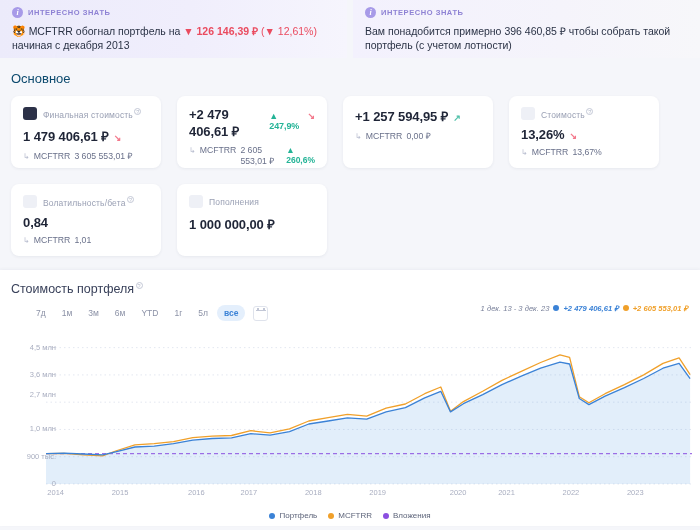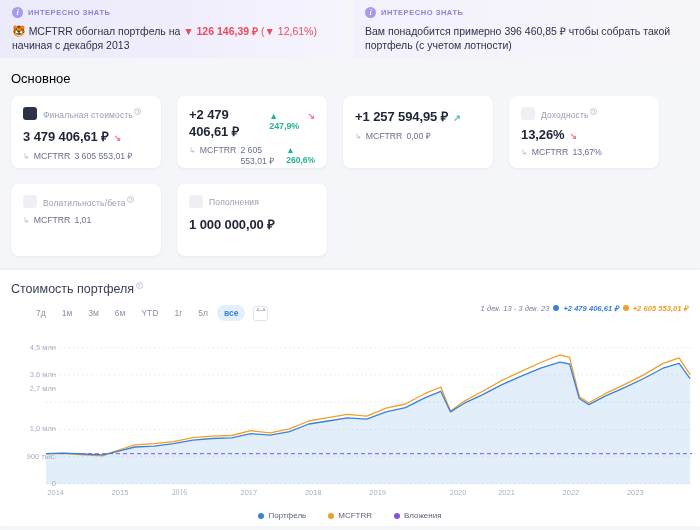--- a/index.html
+++ b/index.html
@@ -32,21 +32,21 @@
     font-size: 7.5px; letter-spacing: .55px; color: #8e82d4; font-weight: bold;
     text-transform: uppercase;
   }
   .banner-text { font-size: 10.5px; line-height: 14px; color: #2b3346; }
   .banner-text .emoji { font-size: 11px; }
   .red { color: #ea4b5f; font-weight: bold; }
   .red-b { color: #ea4b5f; }
 
   
   .section-title {
-    font-size: 13px; color: #000000; font-weight: normal;
+    font-size: 13px; color: #0c4a6e; font-weight: normal;
     padding: 13px 0 0 11px;
   }
 
   .cards { display: flex; flex-wrap: wrap; gap: 16px; padding: 10px 11px 0 11px; }
   .card {
     width: 150px; height: 72px;
     background: #fff; border-radius: 8px;
     box-shadow: 0 1px 3px rgba(40,50,90,.07);
     padding: 11px 12px 0 12px;
   }
@@ -115,21 +115,21 @@
 
   .plot { position: absolute; left: 0; top: 58px; width: 700px; height: 198px; }
   .y-lab {
     position: absolute; font-size: 7.5px; color: #a9aec0; text-align: right;
     width: 56px; left: 0;
   }
   .x-lab { position: absolute; font-size: 7.5px; color: #a9aec0; top: 160px; text-align: right; }
 
   .legend-bottom {
     position: absolute; bottom: 6px; width: 700px;
-    display: flex; justify-content: center; align-items: center; gap: 22px;
+    display: flex; justify-content: center; align-items: center; gap: 11px;
     font-size: 8px; color: #5c6379;
   }
   .legend-bottom .item { display: flex; align-items: center; gap: 4px; }
 </style>
 </head>
 <body>
 
 <div class="banners">
 
   <div class="banner b1">
@@ -159,21 +159,21 @@
 <div class="section-title">Основное</div>
 
 <div class="cards">
 
   <div class="card">
     <div class="card-head">
       <span class="card-ico dark"></span>
       <span class="card-label"><span>Финальная стоимость</span><span class="qmark">?</span></span>
     </div>
     <div class="card-value">
-      <span>3 479 406,61 ₽</span>
+      <span>1 479 406,61 ₽</span>
       <span class="spark down">↘</span>
     </div>
     <div class="card-sub">
       <span class="sub-arrow">↳</span>
       <span>MCFTRR</span>
       <span>3 605 553,01 ₽</span>
     </div>
   </div>
 
   <div class="card">
@@ -198,37 +198,40 @@
     <div class="card-sub">
       <span class="sub-arrow">↳</span>
       <span>MCFTRR</span>
       <span>0,00 ₽</span>
     </div>
   </div>
 
   <div class="card">
     <div class="card-head">
       <span class="card-ico light"></span>
-      <span class="card-label"><span>Доходность</span><span class="qmark">?</span></span>
+      <span class="card-label"><span>Стоимость</span><span class="qmark">?</span></span>
     </div>
     <div class="card-value">
       <span>13,26%</span>
       <span class="spark down">↘</span>
     </div>
     <div class="card-sub">
       <span class="sub-arrow">↳</span>
       <span>MCFTRR</span>
       <span>13,67%</span>
     </div>
   </div>
 
   <div class="card">
     <div class="card-head">
       <span class="card-ico light"></span>
       <span class="card-label"><span>Волатильность/бета</span><span class="qmark">?</span></span>
+    </div>
+    <div class="card-value">
+      <span>0,84</span>
     </div>
     <div class="card-sub">
       <span class="sub-arrow">↳</span>
       <span>MCFTRR</span>
       <span>1,01</span>
     </div>
   </div>
 
   <div class="card">
     <div class="card-head">
@@ -276,28 +279,28 @@
         <line x1="46" x2="692" y1="19.636363636363654" y2="19.636363636363654" stroke="#e3e7f0" stroke-dasharray="1.5 3" stroke-width="1"></line>
         <path d="M46.0 125.7 L64.0 125.1 L83.4 126.0 L102.7 126.9 L115.6 123.9 L134.9 119.0 L154.2 118.1 L173.5 115.7 L192.8 112.1 L212.2 110.5 L231.5 109.9 L250.8 105.7 L270.1 107.2 L289.5 103.6 L308.8 96.0 L328.1 93.0 L347.4 89.9 L366.7 91.2 L386.1 83.9 L405.4 79.6 L424.7 69.9 L440.8 63.3 L450.5 83.9 L463.4 75.7 L482.7 66.6 L502.0 56.6 L521.3 48.1 L540.6 40.2 L560.0 34.2 L569.6 36.0 L579.3 70.5 L588.9 76.6 L605.1 68.1 L624.4 59.6 L643.7 50.5 L663.0 40.2 L679.1 35.4 L690.1 50.6 L690.1 156 L46 156 Z" fill="rgba(110,170,230,0.20)"></path>
         <line x1="46" x2="692" y1="125.6969696969697" y2="125.6969696969697" stroke="#8b4fe0" stroke-dasharray="4 3" stroke-width="1"></line>
         <path d="M46.0 125.7 L64.0 125.4 L83.4 126.9 L102.7 127.8 L115.6 123.0 L134.9 116.9 L154.2 115.7 L173.5 113.6 L192.8 109.6 L212.2 108.1 L231.5 107.5 L250.8 102.7 L270.1 104.8 L289.5 100.8 L308.8 93.0 L328.1 89.6 L347.4 86.3 L366.7 88.1 L386.1 80.2 L405.4 76.0 L424.7 65.7 L440.8 59.0 L450.5 83.3 L463.4 73.6 L482.7 63.3 L502.0 52.4 L521.3 43.3 L540.6 34.5 L560.0 26.9 L569.6 29.3 L579.3 68.7 L588.9 74.8 L605.1 65.7 L624.4 56.6 L643.7 46.9 L663.0 35.4 L679.1 29.9 L690.1 46.7" fill="none" stroke="#f0a02a" stroke-width="1.3" stroke-linejoin="round"></path>
         <path d="M46.0 125.7 L64.0 125.1 L83.4 126.0 L102.7 126.9 L115.6 123.9 L134.9 119.0 L154.2 118.1 L173.5 115.7 L192.8 112.1 L212.2 110.5 L231.5 109.9 L250.8 105.7 L270.1 107.2 L289.5 103.6 L308.8 96.0 L328.1 93.0 L347.4 89.9 L366.7 91.2 L386.1 83.9 L405.4 79.6 L424.7 69.9 L440.8 63.3 L450.5 83.9 L463.4 75.7 L482.7 66.6 L502.0 56.6 L521.3 48.1 L540.6 40.2 L560.0 34.2 L569.6 36.0 L579.3 70.5 L588.9 76.6 L605.1 68.1 L624.4 59.6 L643.7 50.5 L663.0 40.2 L679.1 35.4 L690.1 50.6" fill="none" stroke="#3b82d6" stroke-width="1.3" stroke-linejoin="round"></path>
       </svg>
     <div id="y-labels">
         <div class="y-lab" style="top: 151px;">0</div>
         <div class="y-lab" style="top: 123.727px;">900 тыс.</div>
         <div class="y-lab" style="top: 96.4545px;">1,0 млн</div>
-        <div class="y-lab" style="top: 56px;">2,7 млн</div>
+        <div class="y-lab" style="top: 62px;">2,7 млн</div>
         <div class="y-lab" style="top: 41.9091px;">3,6 млн</div>
         <div class="y-lab" style="top: 14.6364px;">4,5 млн</div>
       </div>
     <div id="x-labels">
         <div class="x-lab" style="left: 47.3051px;">2014</div>
         <div class="x-lab" style="left: 111.712px;">2015</div>
-        <div class="x-lab" style="left: 172px; font-family: Liberation Serif, serif;">2016</div>
+        <div class="x-lab" style="left: 188px;">2016</div>
         <div class="x-lab" style="left: 240.525px;">2017</div>
         <div class="x-lab" style="left: 304.932px;">2018</div>
         <div class="x-lab" style="left: 369.339px;">2019</div>
         <div class="x-lab" style="left: 433.746px; padding-left: 16px;">2020</div>
         <div class="x-lab" style="left: 498.153px;">2021</div>
         <div class="x-lab" style="left: 562.559px;">2022</div>
         <div class="x-lab" style="left: 626.966px;">2023</div>
       </div>
   </div>
 

